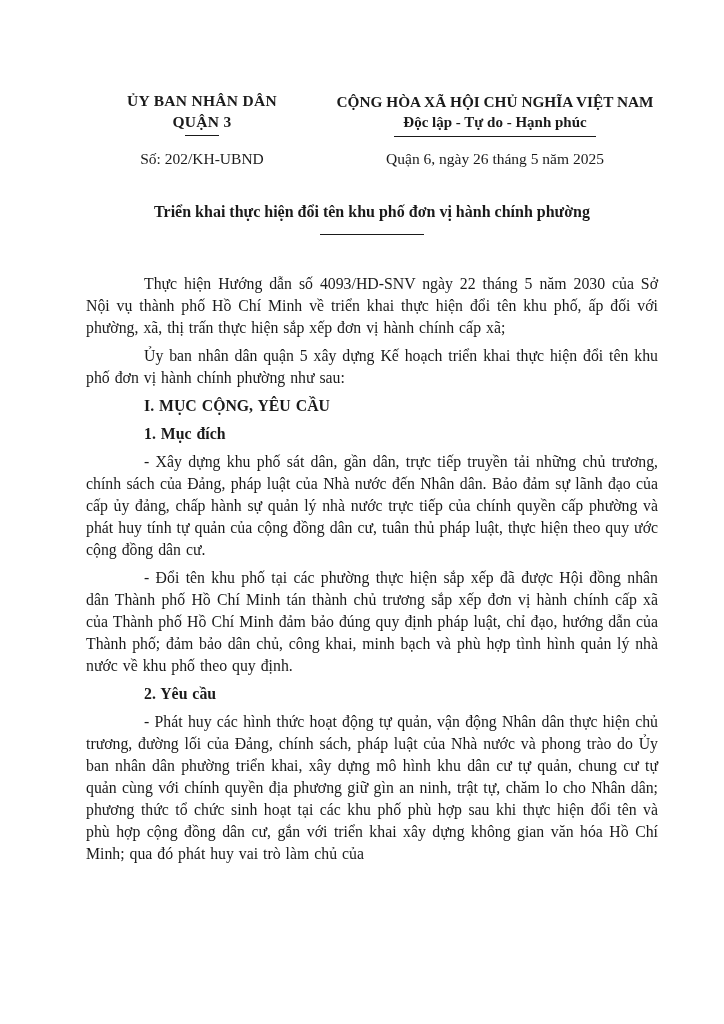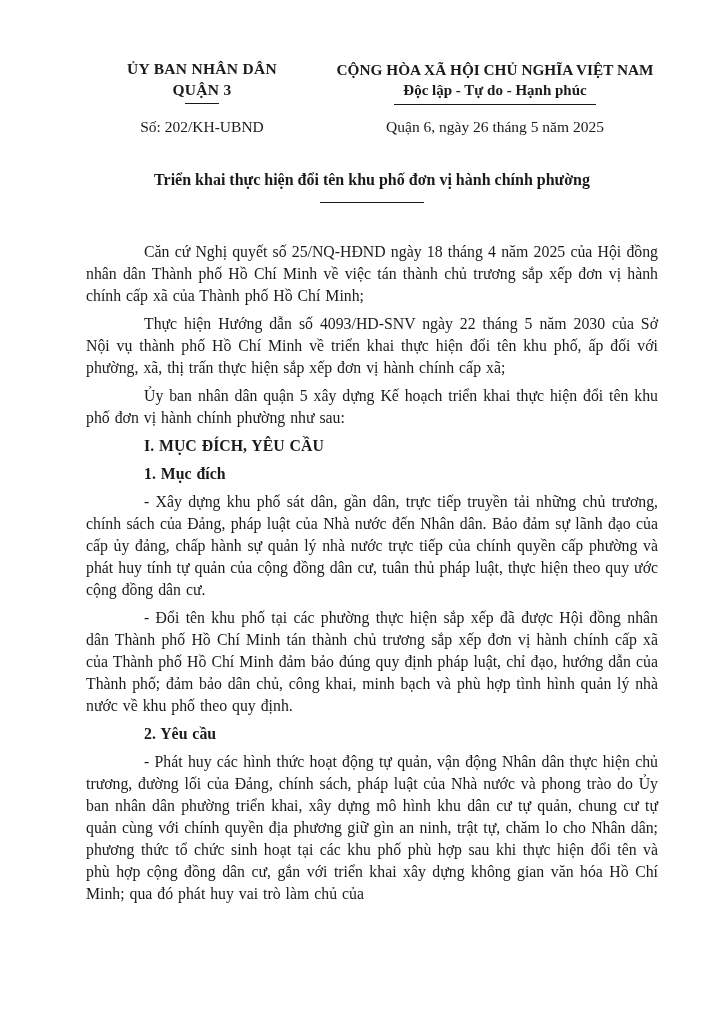--- a/index.html
+++ b/index.html
@@ -15,20 +15,21 @@
     background: #ffffff;
     color: #1a1a1a;
     font-family: "Liberation Serif", "DejaVu Serif", serif;
     padding: 58px 66px 0 86px;
     overflow: hidden;
   }
   
   .hdr {
     display: flex;
     align-items: center;
+    margin-top: 32px;
   }
   .hdr-left {
     width: 232px;
     text-align: center;
     flex: 0 0 auto;
   }
   .hdr-right {
     width: 326px;
     margin-left: auto;
     text-align: center;
@@ -131,24 +132,23 @@
       <div class="place-date">Quận 6, ngày 26 tháng 5 năm 2025</div>
     </div>
   </div>
 
   <div class="title-block">
     <div class="doc-subject">Triển khai thực hiện đổi tên khu phố đơn vị hành chính phường</div>
     <hr class="rule rule-title">
   </div>
 
   <div class="doc-body">
-    <p class="par">Căn cứ Nghị quyết số 25/NQ-HĐND ngày 18 tháng 4 năm 2025 của Hội đồng nhân dân Thành phố Hồ Chí Minh về việc tán thành chủ trương sắp xếp đơn vị hành chính cấp xã của Thành phố Hồ Chí Minh;</p>
     <p class="par">Thực hiện Hướng dẫn số 4093/HD-SNV ngày 22 tháng 5 năm 2030 của Sở Nội vụ thành phố Hồ Chí Minh về triển khai thực hiện đổi tên khu phố, ấp đối với phường, xã, thị trấn thực hiện sắp xếp đơn vị hành chính cấp xã;</p>
     <p class="par">Ủy ban nhân dân quận 5 xây dựng Kế hoạch triển khai thực hiện đổi tên khu phố đơn vị hành chính phường như sau:</p>
-    <p class="par hd">I. MỤC ĐÍCH, YÊU CẦU</p>
+    <p class="par hd">I. MỤC CỘNG, YÊU CẦU</p>
     <p class="par hd">1. Mục đích</p>
     <p class="par">- Xây dựng khu phố sát dân, gần dân, trực tiếp truyền tải những chủ trương, chính sách của Đảng, pháp luật của Nhà nước đến Nhân dân. Bảo đảm sự lãnh đạo của cấp ủy đảng, chấp hành sự quản lý nhà nước trực tiếp của chính quyền cấp phường và phát huy tính tự quản của cộng đồng dân cư, tuân thủ pháp luật, thực hiện theo quy ước cộng đồng dân cư.</p>
     <p class="par">- Đổi tên khu phố tại các phường thực hiện sắp xếp đã được Hội đồng nhân dân Thành phố Hồ Chí Minh tán thành chủ trương sắp xếp đơn vị hành chính cấp xã của Thành phố Hồ Chí Minh đảm bảo đúng quy định pháp luật, chỉ đạo, hướng dẫn của Thành phố; đảm bảo dân chủ, công khai, minh bạch và phù hợp tình hình quản lý nhà nước về khu phố theo quy định.</p>
     <p class="par hd">2. Yêu cầu</p>
     <p class="par">- Phát huy các hình thức hoạt động tự quản, vận động Nhân dân thực hiện chủ trương, đường lối của Đảng, chính sách, pháp luật của Nhà nước và phong trào do Ủy ban nhân dân phường triển khai, xây dựng mô hình khu dân cư tự quản, chung cư tự quản cùng với chính quyền địa phương giữ gìn an ninh, trật tự, chăm lo cho Nhân dân; phương thức tổ chức sinh hoạt tại các khu phố phù hợp sau khi thực hiện đổi tên và phù hợp cộng đồng dân cư, gắn với triển khai xây dựng không gian văn hóa Hồ Chí Minh; qua đó phát huy vai trò làm chủ của</p>
   </div>
 
 </div>
 
 </body></html>

